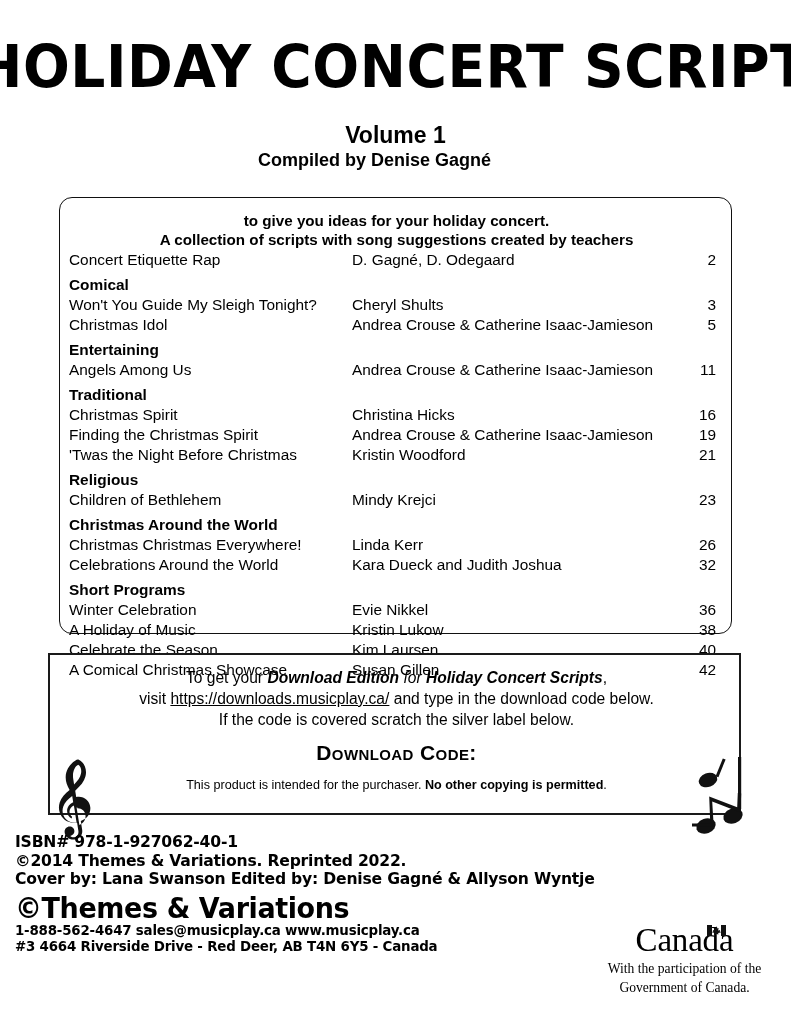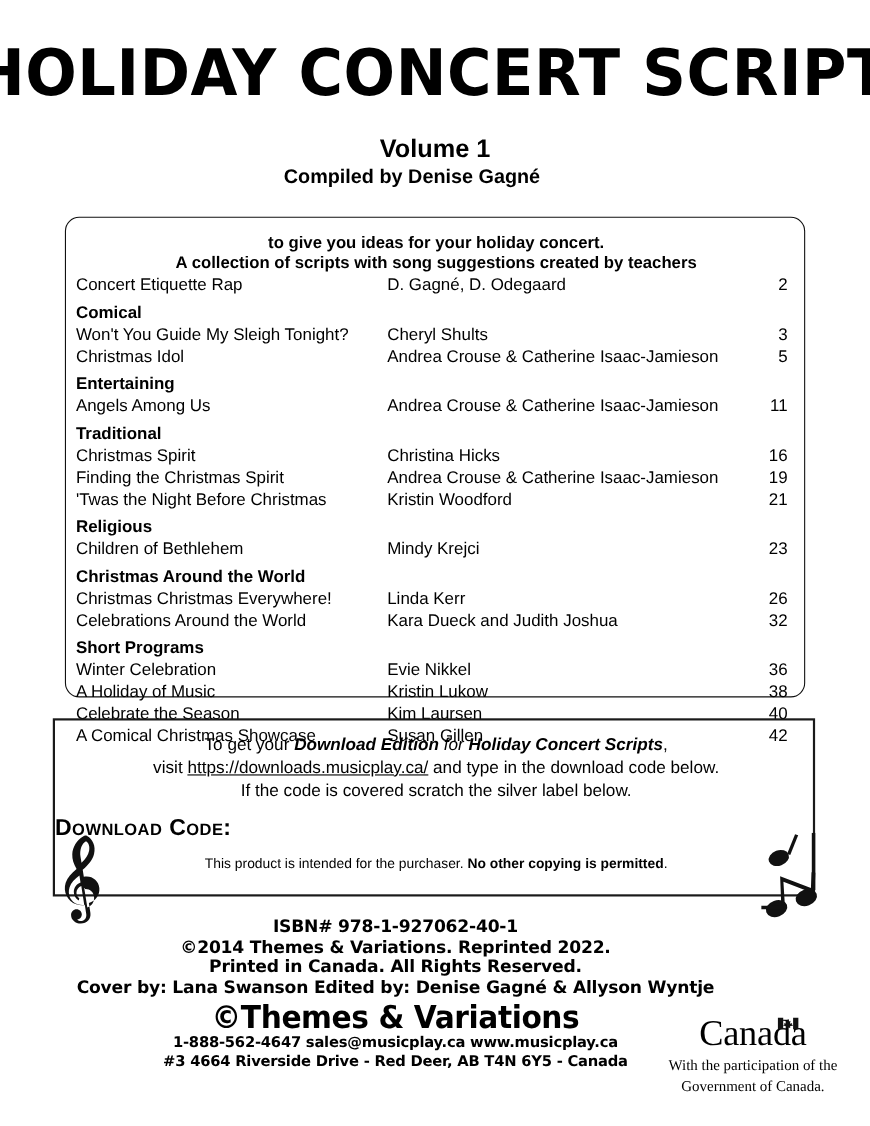--- a/index.html
+++ b/index.html
@@ -140,20 +140,21 @@
     line-height: 1.3;
   }
   .dl-l1 { top: 13px; }
   .dl-l2 { top: 34px; }
   .dl-l3 { top: 55px; }
   .dl-code {
     position: absolute;
     left: 0;
     top: 86px;
     width: 693px;
+    text-align: center;
     font-weight: bold;
     font-size: 21px;
     font-variant: small-caps;
     letter-spacing: 0.4px;
   }
   .dl-note {
     position: absolute;
     left: 0;
     top: 123px;
     width: 693px;
@@ -176,24 +177,23 @@
     position: absolute;
     left: 692px;
     top: 757px;
     width: 74px;
     height: 88px;
   }
 
   
   .footer-block {
     position: absolute;
-    left: 4px;
+    left: 15px;
     top: 833px;
     width: 711px;
-    text-align: center;
     font-family: "DejaVu Sans", sans-serif;
     font-weight: bold;
   }
   .f-line {
     font-size: 15.6px;
     line-height: 18.5px;
     letter-spacing: -0.2px;
   }
   .logo-line {
     font-family: "DejaVu Sans", sans-serif;
@@ -371,21 +371,20 @@
     <ellipse cx="14" cy="69" rx="10" ry="7.4" transform="rotate(-20 14 69)"></ellipse>
     <ellipse cx="41" cy="59" rx="10" ry="7.4" transform="rotate(-20 41 59)"></ellipse>
     <path d="M21.5 65.5 L20.2 44.5 L48.5 55.5 L49.2 36.5 L45.8 36 L45.2 50.2 L17.2 39.5 L18.2 65 Z"></path>
     <path d="M0 66.5 L20.5 66.5 L20.5 69.5 L0 69.5 Z"></path>
   </g>
 </svg>
 
 <div class="footer-block">
   <div class="f-line">ISBN# 978-1-927062-40-1</div>
   <div class="f-line">©2014 Themes &amp; Variations. Reprinted 2022.</div>
-  <div class="f-line">Printed in Canada. All Rights Reserved.</div>
   <div class="f-line">Cover by: Lana Swanson   Edited by: Denise Gagné &amp; Allyson Wyntje</div>
   <div class="logo-line">©Themes &amp; Variations</div>
   <div class="f-contact">1-888-562-4647   sales@musicplay.ca   www.musicplay.ca</div>
   <div class="f-contact">#3 4664 Riverside Drive - Red Deer, AB T4N 6Y5 - Canada</div>
 </div>
 
 <div class="canada-wrap">
   <div class="canada-word">
     <span>Canada</span>
     <svg class="canada-flag" viewBox="0 0 19 11" aria-hidden="true">

